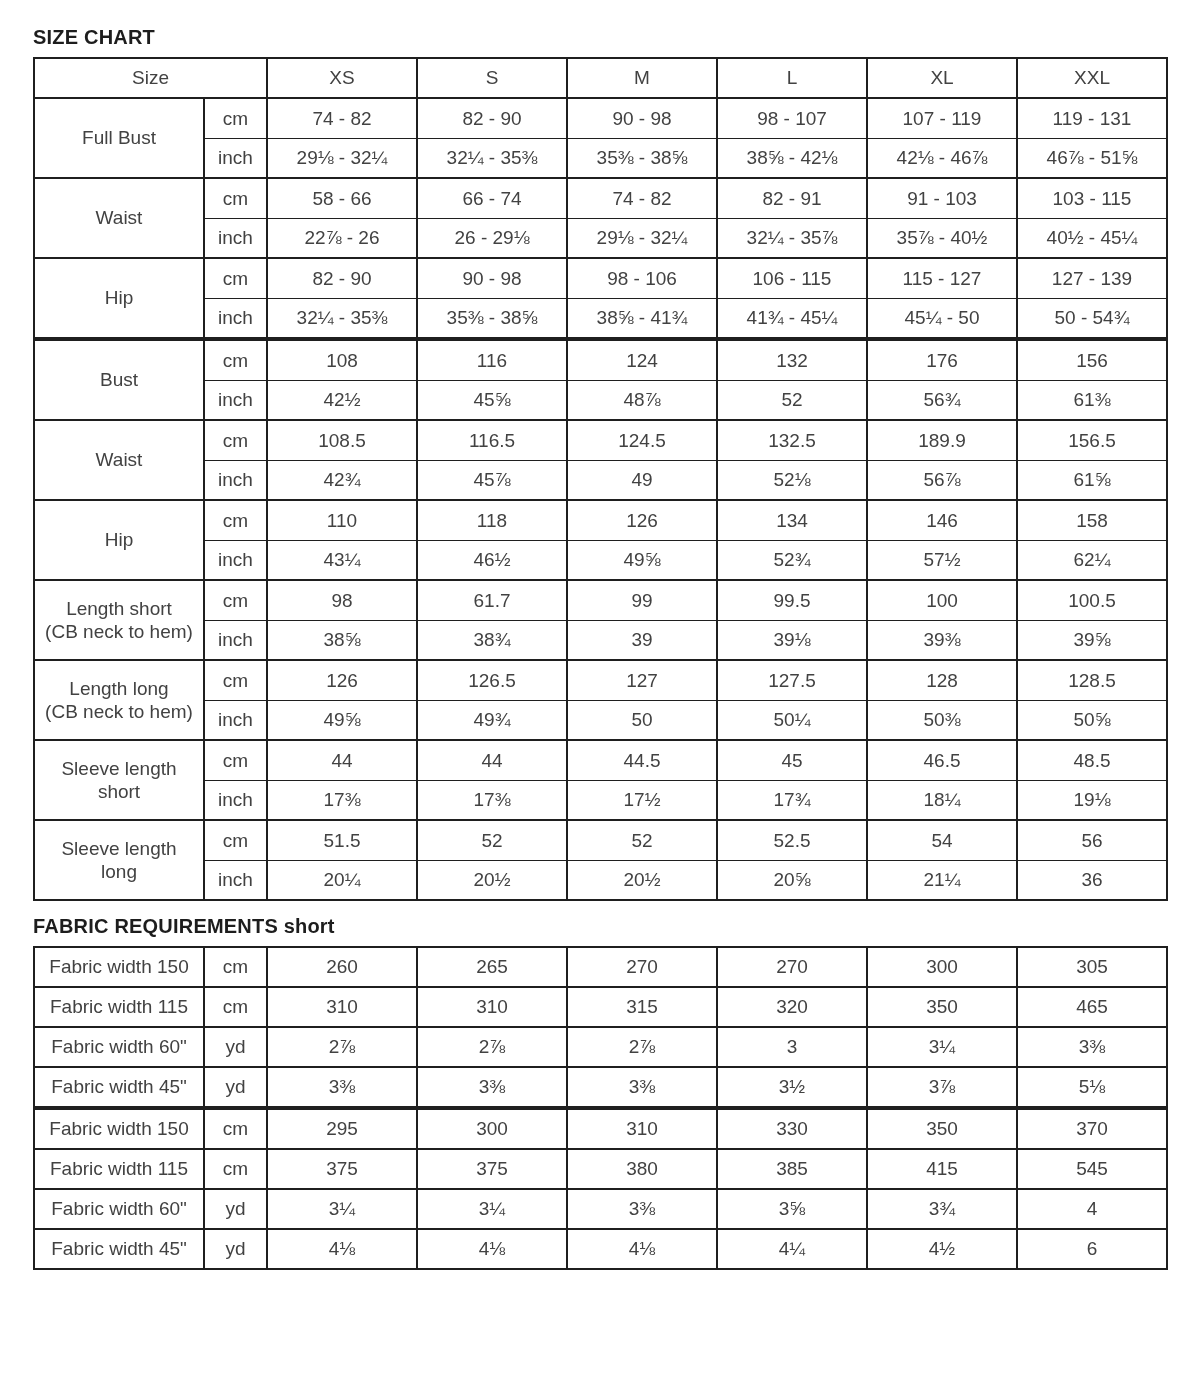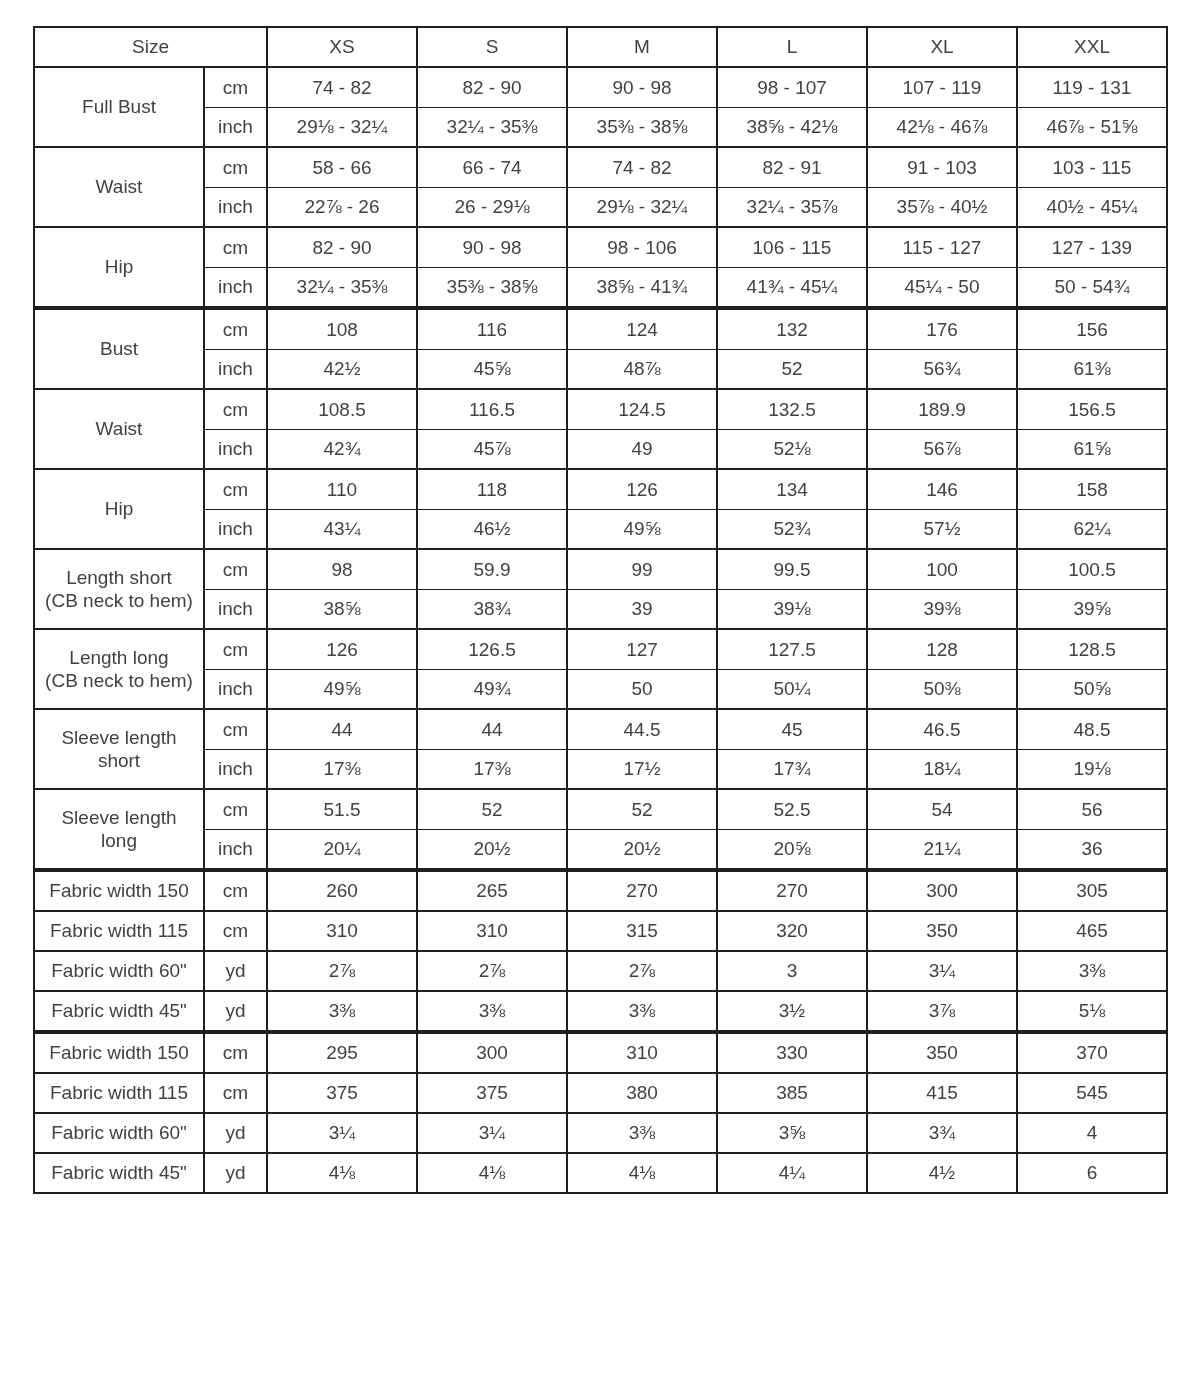--- a/index.html
+++ b/index.html
@@ -57,20 +57,21 @@
   }
   col.col-label { width: 170px; }
   col.col-unit  { width: 63px; }
 </style>
 </head>
 <body>
 
 <div class="page">
 
   <section>
+    <h2 class="section-title">SIZE CHART</h2>
     <table class="chart-table">
         <colgroup>
           <col class="col-label">
           <col class="col-unit">
           <col>
           <col>
           <col>
           <col>
           <col>
           <col>
@@ -214,21 +215,21 @@
             <td class="cell-value">49⅝</td>
             <td class="cell-value">52¾</td>
             <td class="cell-value">57½</td>
             <td class="cell-value">62¼</td>
           </tr>
           <tr class="row-cm">
             <td class="cell-label" rowspan="2">Length short
 (CB neck to hem)</td>
             <td class="cell-unit">cm</td>
             <td class="cell-value">98</td>
-            <td class="cell-value">59.9</td>
+            <td class="cell-value">61.7</td>
             <td class="cell-value">99</td>
             <td class="cell-value">99.5</td>
             <td class="cell-value">100</td>
             <td class="cell-value">100.5</td>
           </tr>
           <tr class="row-inch">
             <td class="cell-unit">inch</td>
             <td class="cell-value">38⅝</td>
             <td class="cell-value">38¾</td>
             <td class="cell-value">39</td>
@@ -294,20 +295,21 @@
             <td class="cell-value">20½</td>
             <td class="cell-value">20⅝</td>
             <td class="cell-value">21¼</td>
             <td class="cell-value">36</td>
           </tr>
         </tbody>
       </table>
   </section>
 
   <section>
+    <h2 class="section-title">FABRIC REQUIREMENTS short</h2>
     <table class="chart-table">
         <colgroup>
           <col class="col-label">
           <col class="col-unit">
           <col>
           <col>
           <col>
           <col>
           <col>
           <col>

